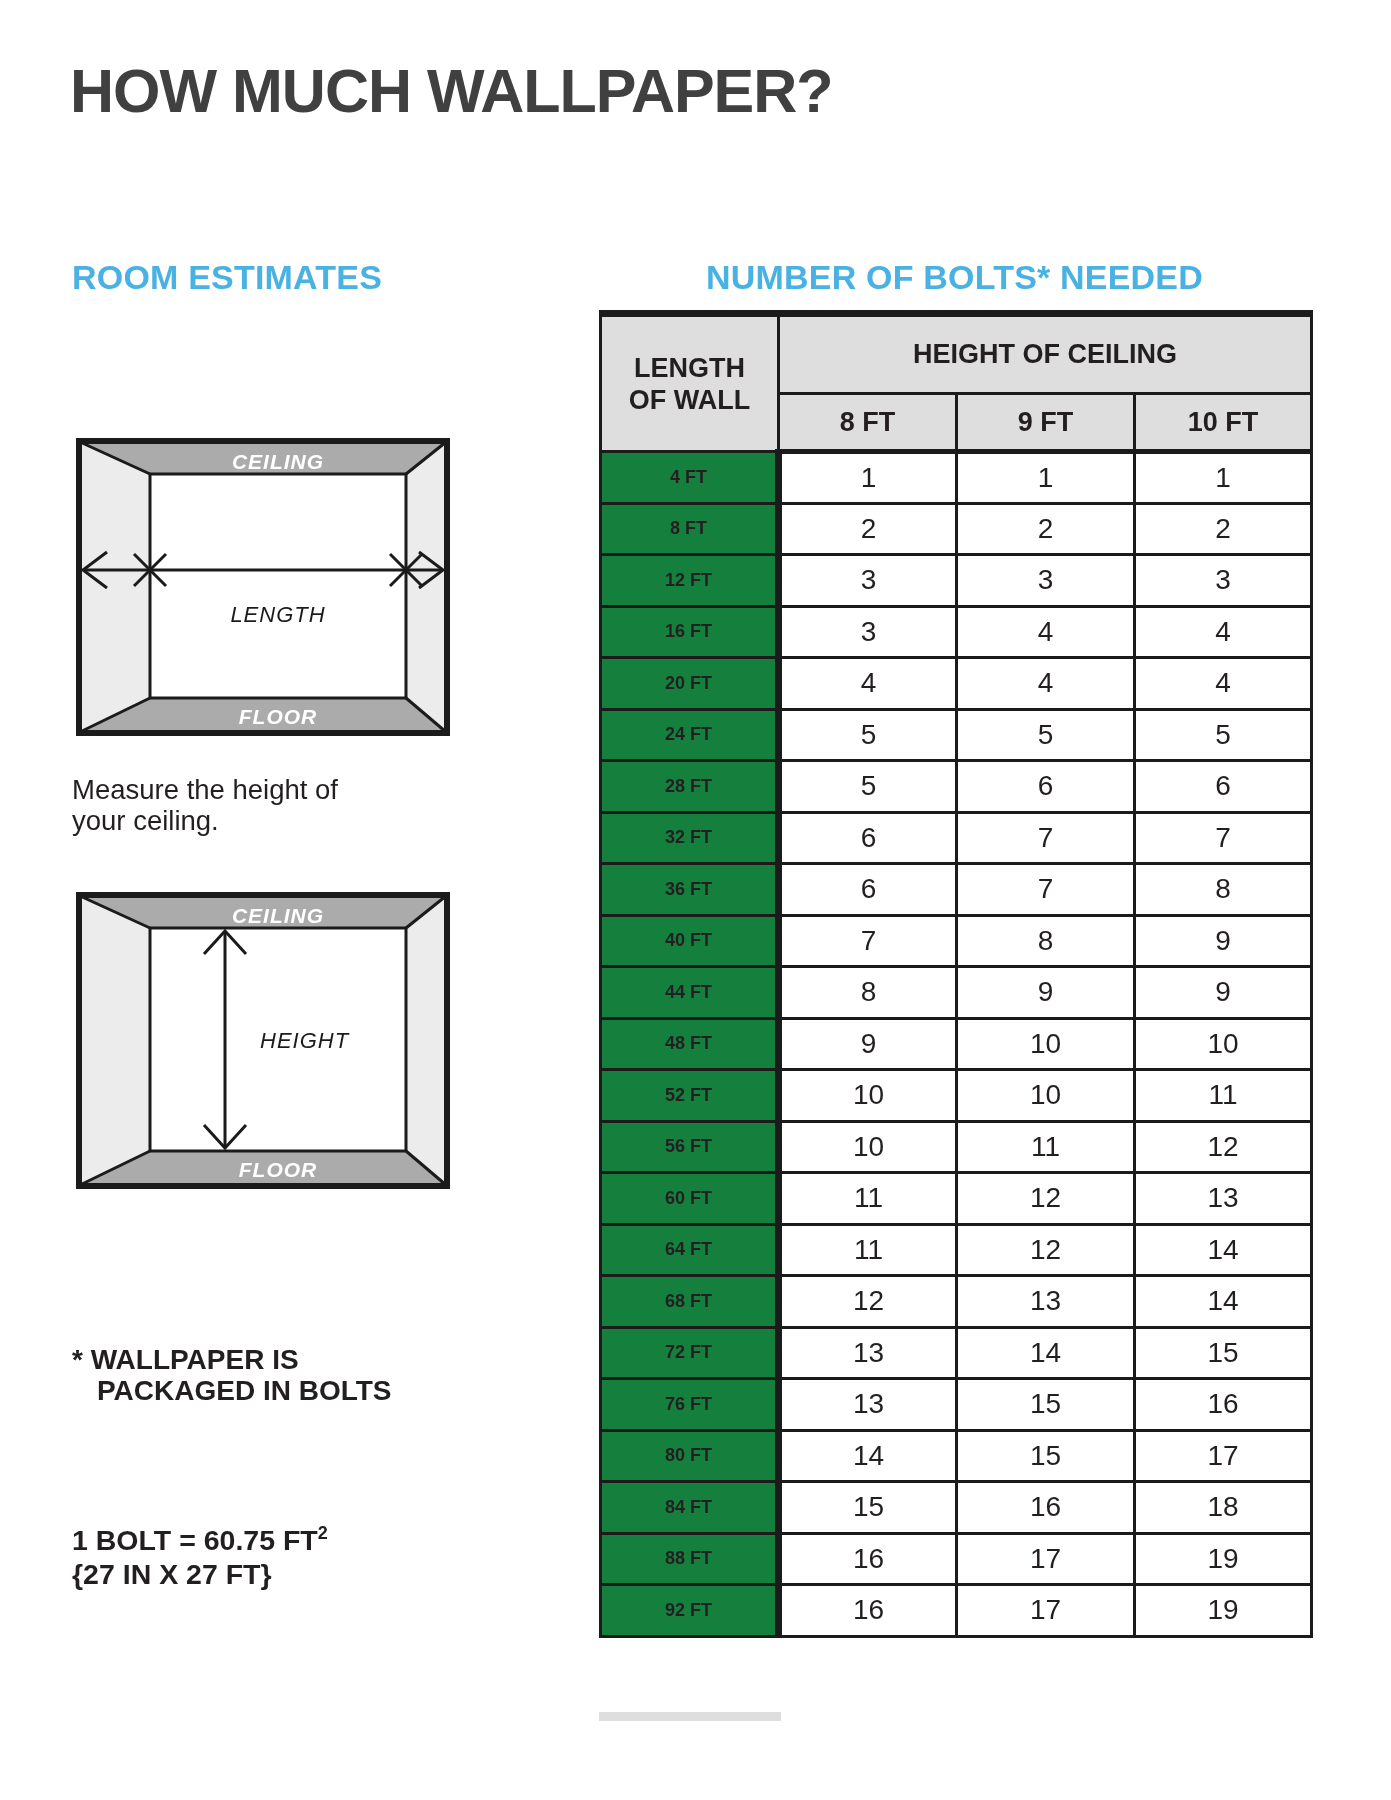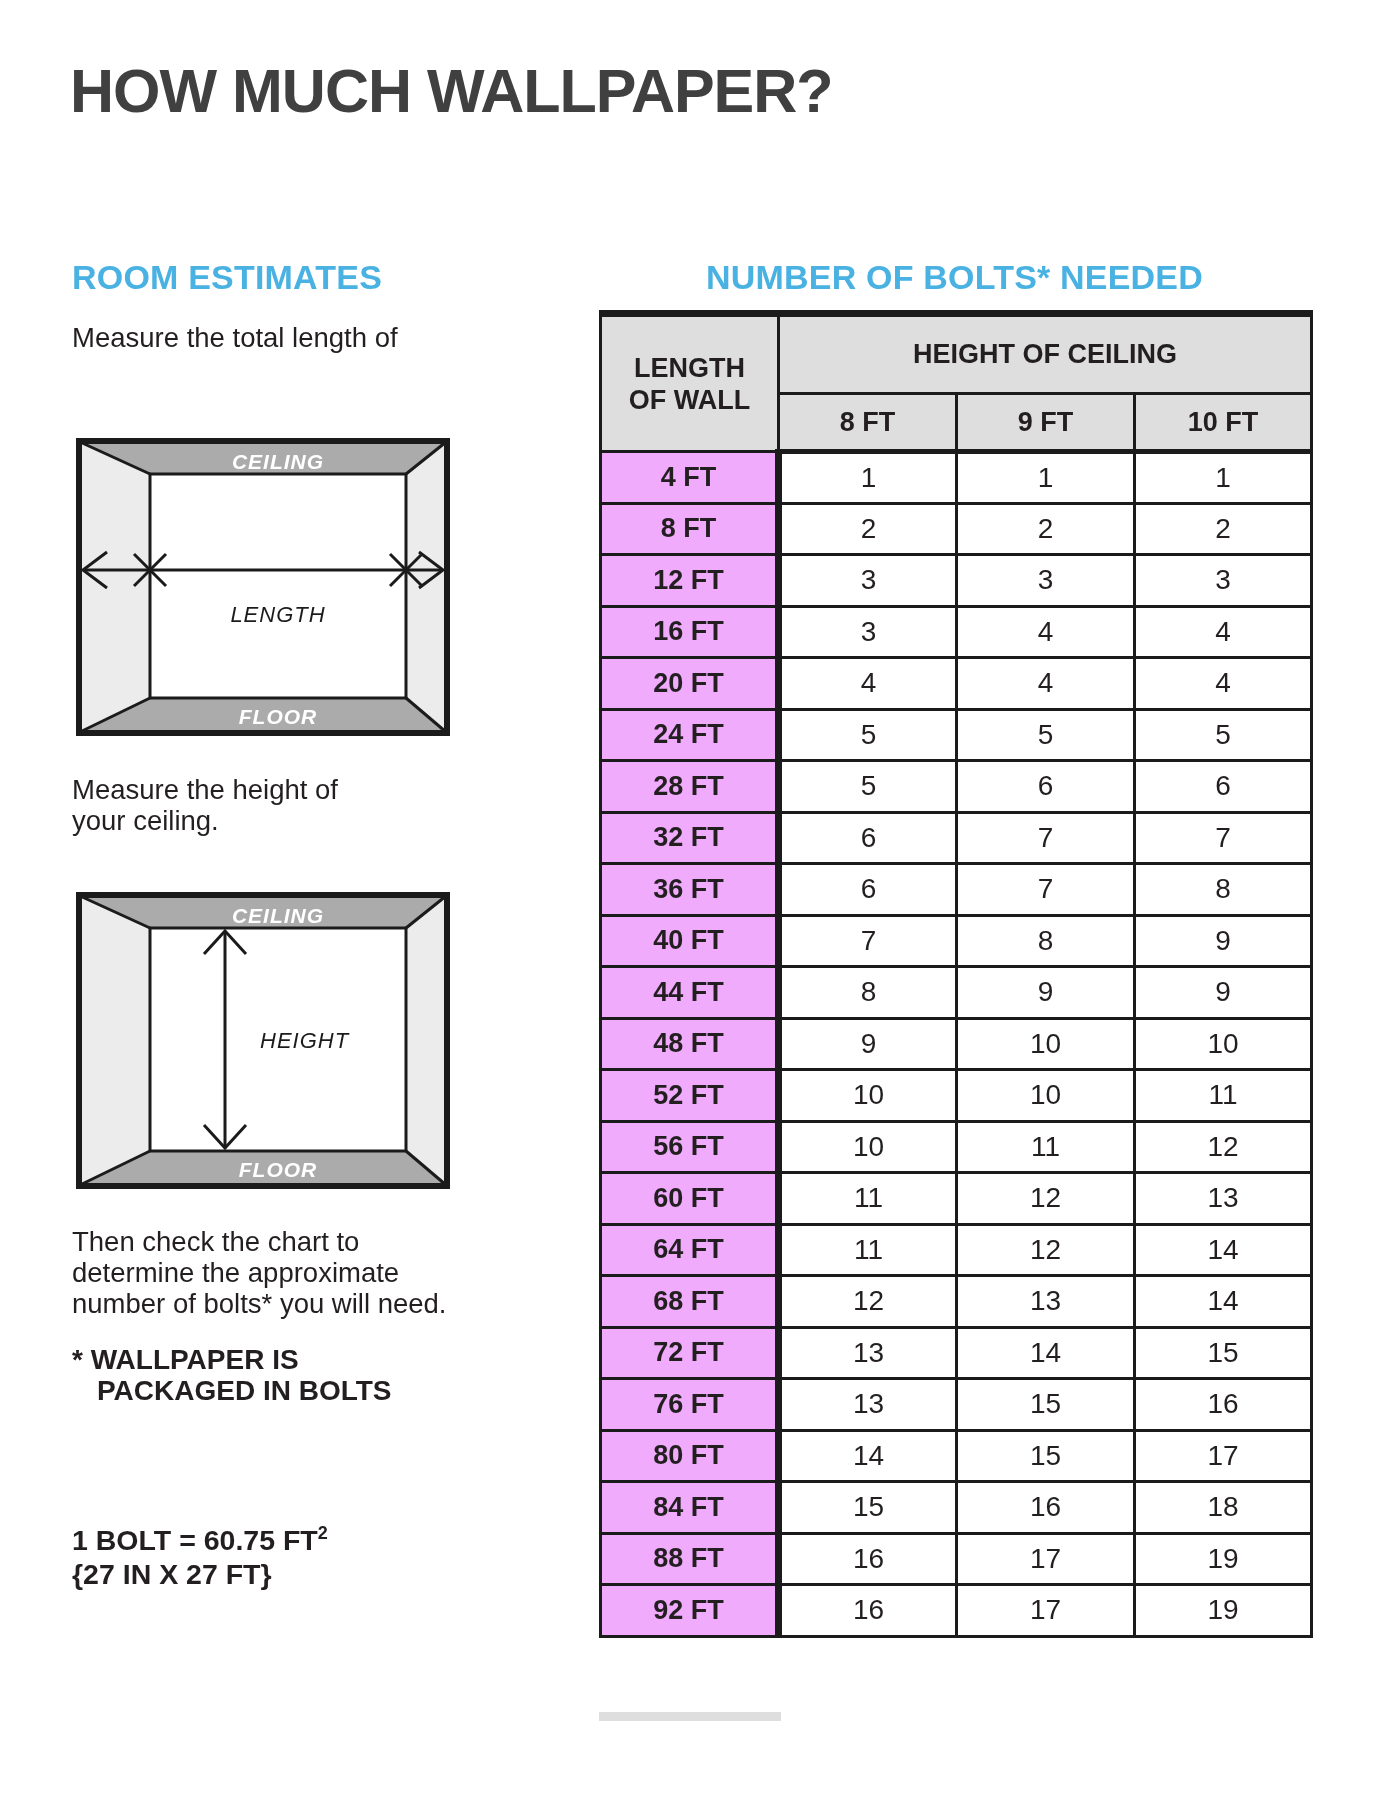--- a/index.html
+++ b/index.html
@@ -45,42 +45,41 @@
     border:3px solid #1b1b1b; border-top:7px solid #1b1b1b;
   }
   table.bolt th, table.bolt td {
     border:3px solid #1b1b1b; text-align:center; vertical-align:middle;
   }
   table.bolt thead th { background:#dedede; font-size:27px; font-weight:bold; }
   th.len-cell { width:178px; border-right:7px solid #1b1b1b; line-height:32px; }
   th.group-cell { height:80px; }
   tr.sub-head th { height:58px; border-bottom:5px solid #1b1b1b; }
   table.bolt tbody th {
-    background:#f0abfc; font-size:27px; font-weight:bold;
+    background:#15803d; font-size:18px; font-weight:bold;
     border-right:7px solid #1b1b1b; height:51.5px;
   }
   table.bolt tbody td { background:#ffffff; font-size:28px; font-weight:normal; }
   #table-shadow {
     position:absolute; left:599px; top:1712px; width:182px; height:9px; background:#dedede;
   }
 
   .svgtext-band { fill:#ffffff; font-family:"Liberation Sans",sans-serif; font-size:21px; font-weight:bold; letter-spacing:1px; }
   .svgtext-measure { fill:#1b1b1b; font-family:"Liberation Sans",sans-serif; font-size:22px; letter-spacing:1px; }
 </style>
 </head>
 <body>
 
 <div id="canvas">
 
   <h1 class="page-title">HOW MUCH WALLPAPER?</h1>
 
   <h2 class="section-heading" id="room-estimates-heading">ROOM ESTIMATES</h2>
 
   <div class="body-copy" id="step1">
-    <div>Measure the total length of</div>
   </div>
 
   <div class="diagram" id="diagram-length">
     <svg width="374" height="298" viewBox="0 0 374 298">
       <rect x="0" y="0" width="374" height="298" fill="#ffffff"></rect>
       <polygon points="4,4 370,4 330,36 74,36" fill="#ababab"></polygon>
       <polygon points="4,294 370,294 330,260 74,260" fill="#ababab"></polygon>
       <polygon points="4,4 74,36 74,260 4,294" fill="#ececec"></polygon>
       <polygon points="370,4 330,36 330,260 370,294" fill="#ececec"></polygon>
       <rect x="74" y="36" width="256" height="224" fill="#ffffff" stroke="#1b1b1b" stroke-width="3"></rect>
@@ -128,25 +127,20 @@
         <line x1="149" y1="39" x2="149" y2="256"></line>
         <polyline points="128,62 149,39 170,62"></polyline>
         <polyline points="128,233 149,256 170,233"></polyline>
       </g>
       <text x="202" y="31" text-anchor="middle" class="svgtext-band">CEILING</text>
       <text x="202" y="285" text-anchor="middle" class="svgtext-band">FLOOR</text>
       <text x="184" y="156" text-anchor="start" class="svgtext-measure">HEIGHT</text>
     </svg>
   </div>
 
-  <div class="body-copy" id="step3">
-    <div>Then check the chart to</div>
-    <div>determine the approximate</div>
-    <div>number of bolts* you will need.</div>
-  </div>
 
   <div class="footnote">
     <div class="fn-line1"><span>*</span>&nbsp;<span>WALLPAPER IS</span></div>
     <div class="fn-line2">PACKAGED IN BOLTS</div>
   </div>
 
   <div class="bolt-def">
     <div><span>1 BOLT = 60.75 FT</span><sup>2</sup></div>
     <div>{27 IN X 27 FT}</div>
   </div>

